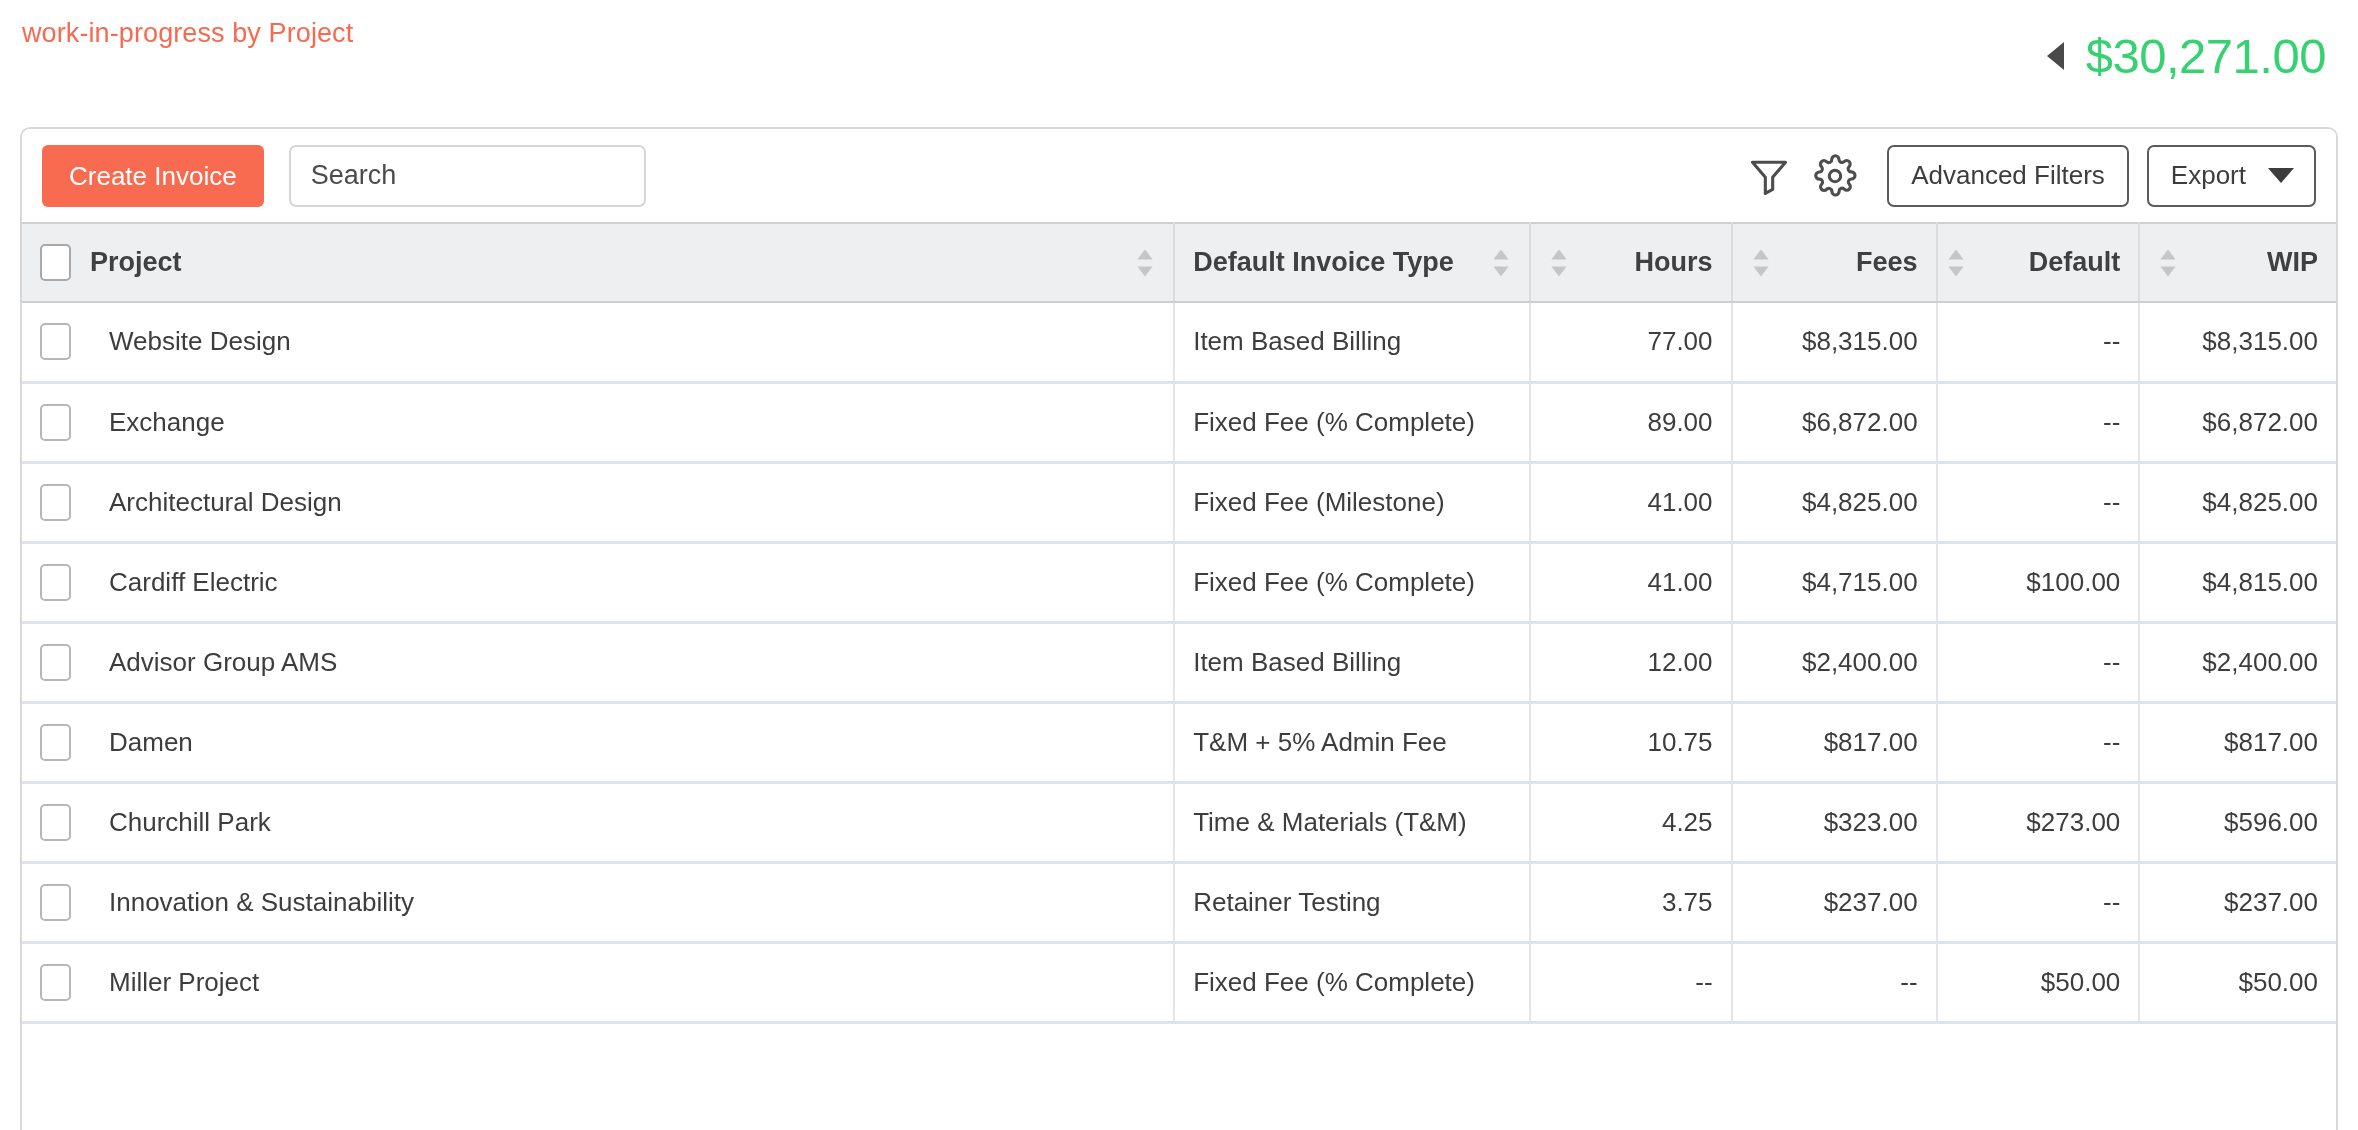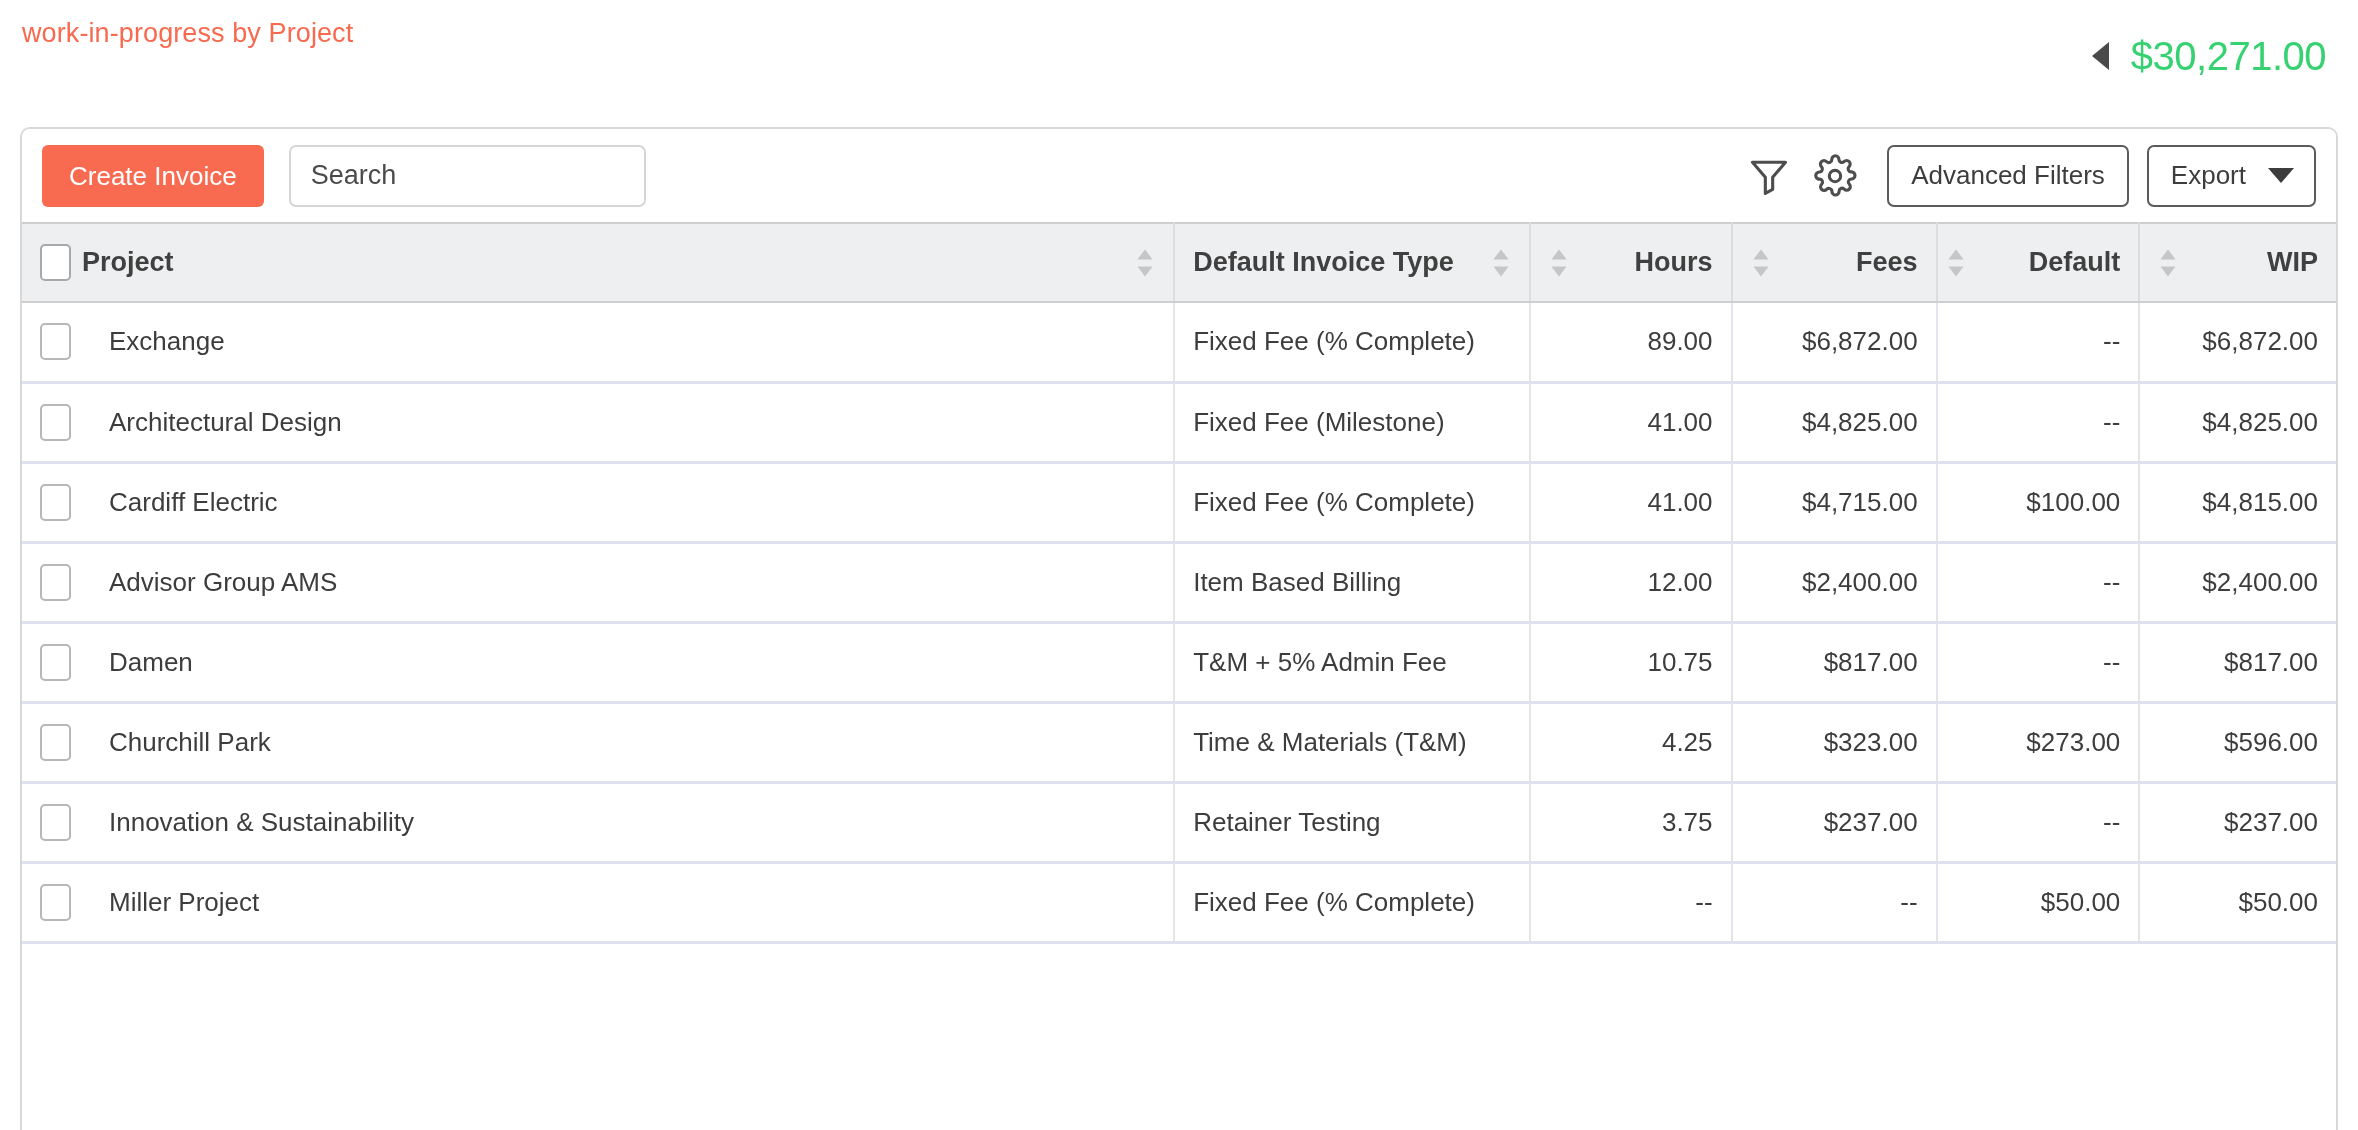--- a/index.html
+++ b/index.html
@@ -69,21 +69,21 @@
 
   .total-caret {
     width: 0;
     height: 0;
     border-top: 14px solid transparent;
     border-bottom: 14px solid transparent;
     border-right: 17px solid #4a4a4a;
   }
 
   .total-amount {
-    font-size: 40px;
+    font-size: 49px;
     color: #36d171;
     font-weight: 400;
     letter-spacing: -0.5px;
     line-height: 52px;
   }
 
   
   .card {
     position: absolute;
     left: 20px;
@@ -235,21 +235,21 @@
     border-radius: 5px;
     background: #ffffff;
     flex: none;
     cursor: pointer;
     display: inline-block;
   }
 
   .hdr-left-group {
     display: flex;
     align-items: center;
-    gap: 11px;
+    gap: 19px;
   }
 
   .wip-table tbody td {
     height: 80px;
     border-bottom: 3px solid #dfe2ef;
     border-right: 2px solid #e3e5ec;
     font-size: 26px;
     color: #3d3d3d;
     padding: 0 18px;
     vertical-align: middle;
@@ -411,20 +411,33 @@
           </th>
 
         </tr>
       </thead>
 
       <tbody id="table-body">
           <tr>
             <td>
               <div class="cell-project">
                 <span class="row-check"></span>
+                <span>Website Design</span>
+              </div>
+            </td>
+            <td>Item Based Billing</td>
+            <td class="num">77.00</td>
+            <td class="num link">$8,315.00</td>
+            <td class="num link-dash">--</td>
+            <td class="num link">$8,315.00</td>
+          </tr>
+          <tr>
+            <td>
+              <div class="cell-project">
+                <span class="row-check"></span>
                 <span>Exchange</span>
               </div>
             </td>
             <td>Fixed Fee (% Complete)</td>
             <td class="num">89.00</td>
             <td class="num link">$6,872.00</td>
             <td class="num link-dash">--</td>
             <td class="num link">$6,872.00</td>
           </tr>
           <tr>

